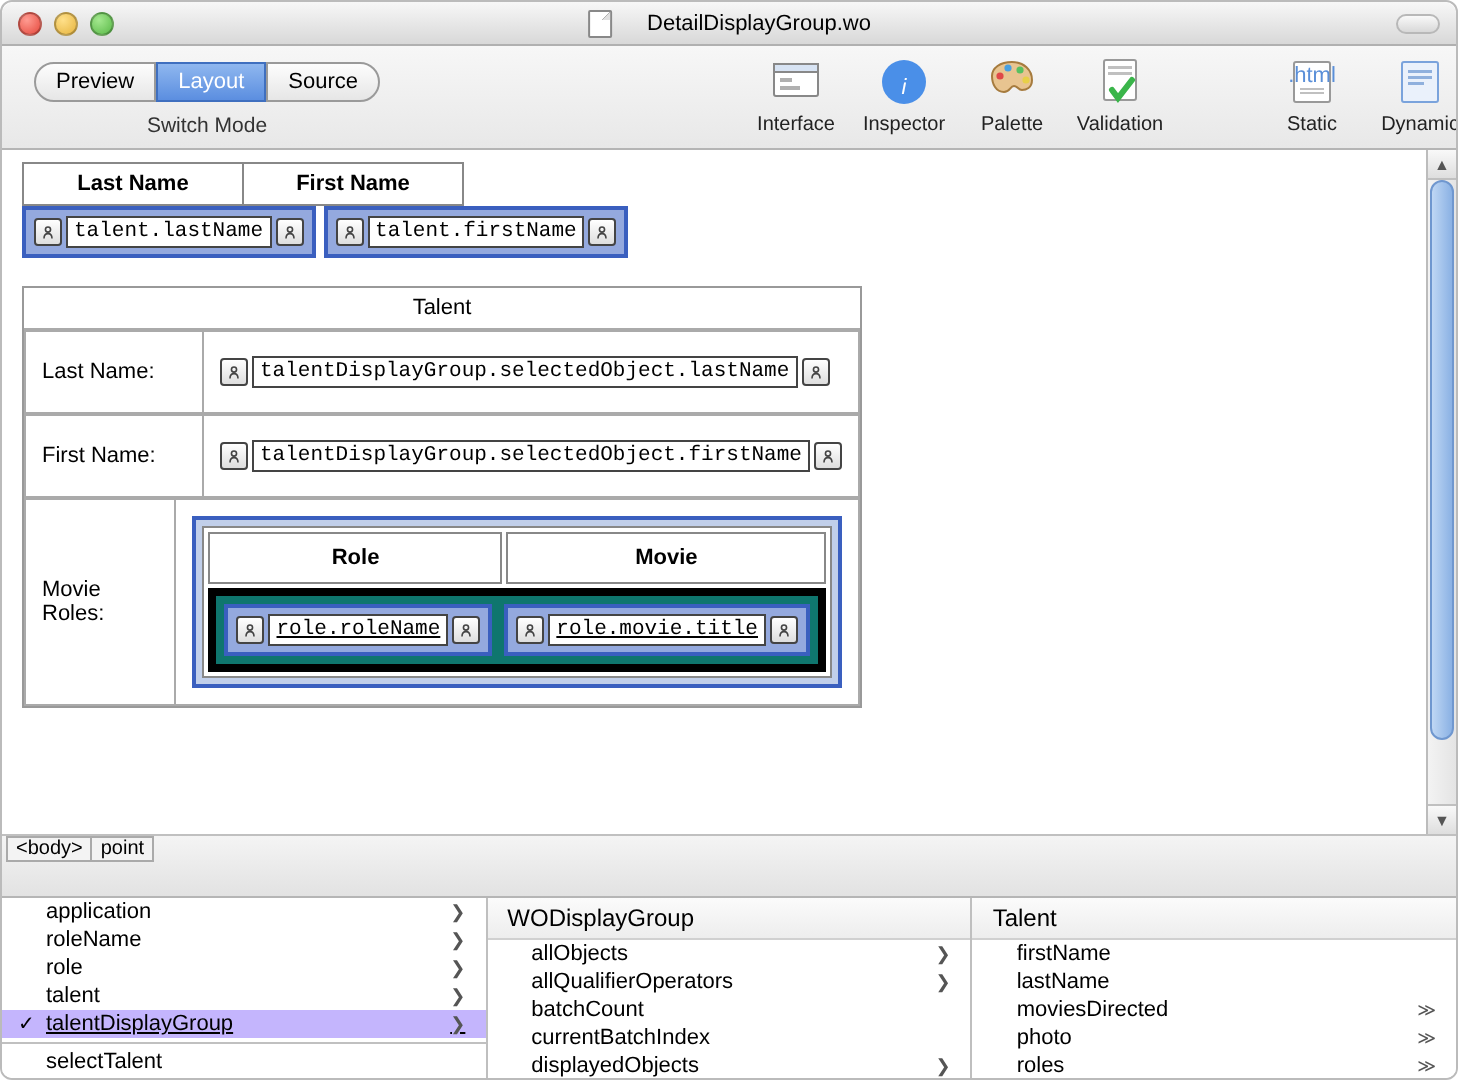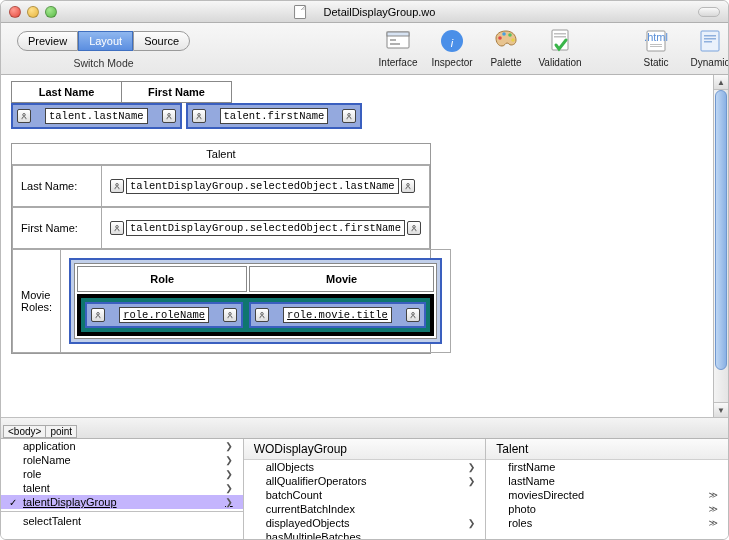--- a/index.html
+++ b/index.html
@@ -41,41 +41,41 @@
   .editor { flex:1; overflow:auto; background:#fff; position:relative; padding: 6px 10px 10px 10px; }
   .vscroll { width:15px; background:linear-gradient(90deg,#f3f3f3,#e4e4e4); border-left:1px solid #bcbcbc; display:flex; flex-direction:column; }
   .vscroll .arrow { height:15px; background:linear-gradient(#f9f9f9,#dedede); border-bottom:1px solid #c0c0c0; display:flex; align-items:center; justify-content:center; }
   .vscroll .track { flex:1; position:relative; }
   .vscroll .thumb { position:absolute; left:1px; right:1px; top:0; height:280px; background:linear-gradient(90deg,#bfd7f4,#8ab1e4); border:1px solid #6f97cf; border-radius:6px; }
   
   
   .headertbl { border-collapse:collapse; }
   .headertbl th, .cell { border:1px solid #888; padding:4px 10px; font-weight:bold; text-align:center; background:#fff; }
   .bindrow { display:flex; gap:4px; margin-top:0; }
-  .bindcell { border:2px solid #3a5fbf; background:#94a9de; padding:3px 4px; display:flex; align-items:center; gap:14px; }
+  .bindcell { border:2px solid #3a5fbf; background:#94a9de; padding:3px 4px; display:flex; align-items:center; gap:2px; }
   .bindcircle { width:14px; height:14px; border:1px solid #444; background:linear-gradient(#fff,#dedede); border-radius:2px; display:flex; align-items:center; justify-content:center; }
   .bindcircle svg { width:8px; height:8px; }
   .bindfield { border:1px solid #444; background:#fff; padding:1px 3px; font-family:"Courier New",monospace; font-size:10.5px; white-space:nowrap; }
   
   .outerpanel { border:1px solid #999; margin-top:14px; }
   .panel-title { text-align:center; padding:4px 0; border-bottom:1px solid #aaa; }
   .formrow { display:flex; border-top:0; }
   .formrow:first-of-type { border-top:0; }
   .formlabel { width:90px; border:1px solid #aaa; padding:14px 8px; display:flex; align-items:center; }
   .formval { flex:1; border:1px solid #aaa; border-left:0; padding:8px; display:flex; align-items:center; }
   .inner-binder { display:flex; align-items:center; gap:2px; }
   
   .rolesouter { border:2px solid #3a5fbf; background:#c1cfea; padding:3px; }
   .rolestbl { background:#fff; border:1px solid #888; }
   .rolestbl th { border:1px solid #888; padding:6px 30px; font-weight:bold; }
   .rolestbl td { padding:0; }
   .roleinnerrow { background:#0f766e; border:4px solid #000000; padding:4px; display:flex; gap:6px;text-decoration:underline; }
   
   
-  .pathbar { height:22px; background:linear-gradient(#f4f4f4,#e2e2e2); border-top:1px solid #c0c0c0; border-bottom:1px solid #b5b5b5; display:flex; align-items:flex-end; padding-left:2px; }
+  .pathbar { height:32px; background:linear-gradient(#f4f4f4,#e2e2e2); border-top:1px solid #c0c0c0; border-bottom:1px solid #b5b5b5; display:flex; align-items:flex-start; padding-left:2px; }
   .pathtoken { border:1px solid #aaa; padding:0 4px; height:13px; line-height:12px; background:#f3f3f3; font-size:10px; margin-right:-1px; cursor:pointer; }
   
   
   .browser { display:flex; height:106px; border-top:0; }
   .col { flex:1; display:flex; flex-direction:column; border-right:1px solid #bfbfbf; background:#fff; min-width:0; }
   .col:last-child { border-right:0; }
   .colhead { padding:3px 10px; font-size:12px; background:linear-gradient(#fbfbfb,#ededed); border-bottom:1px solid #d0d0d0; }
   .items { flex:1; overflow:auto; }
   .item { display:flex; align-items:center; justify-content:space-between; padding:1px 10px 1px 22px; height:14px; cursor:pointer; }
   .item.sel { background:#c4b5fd;text-decoration:underline; }

